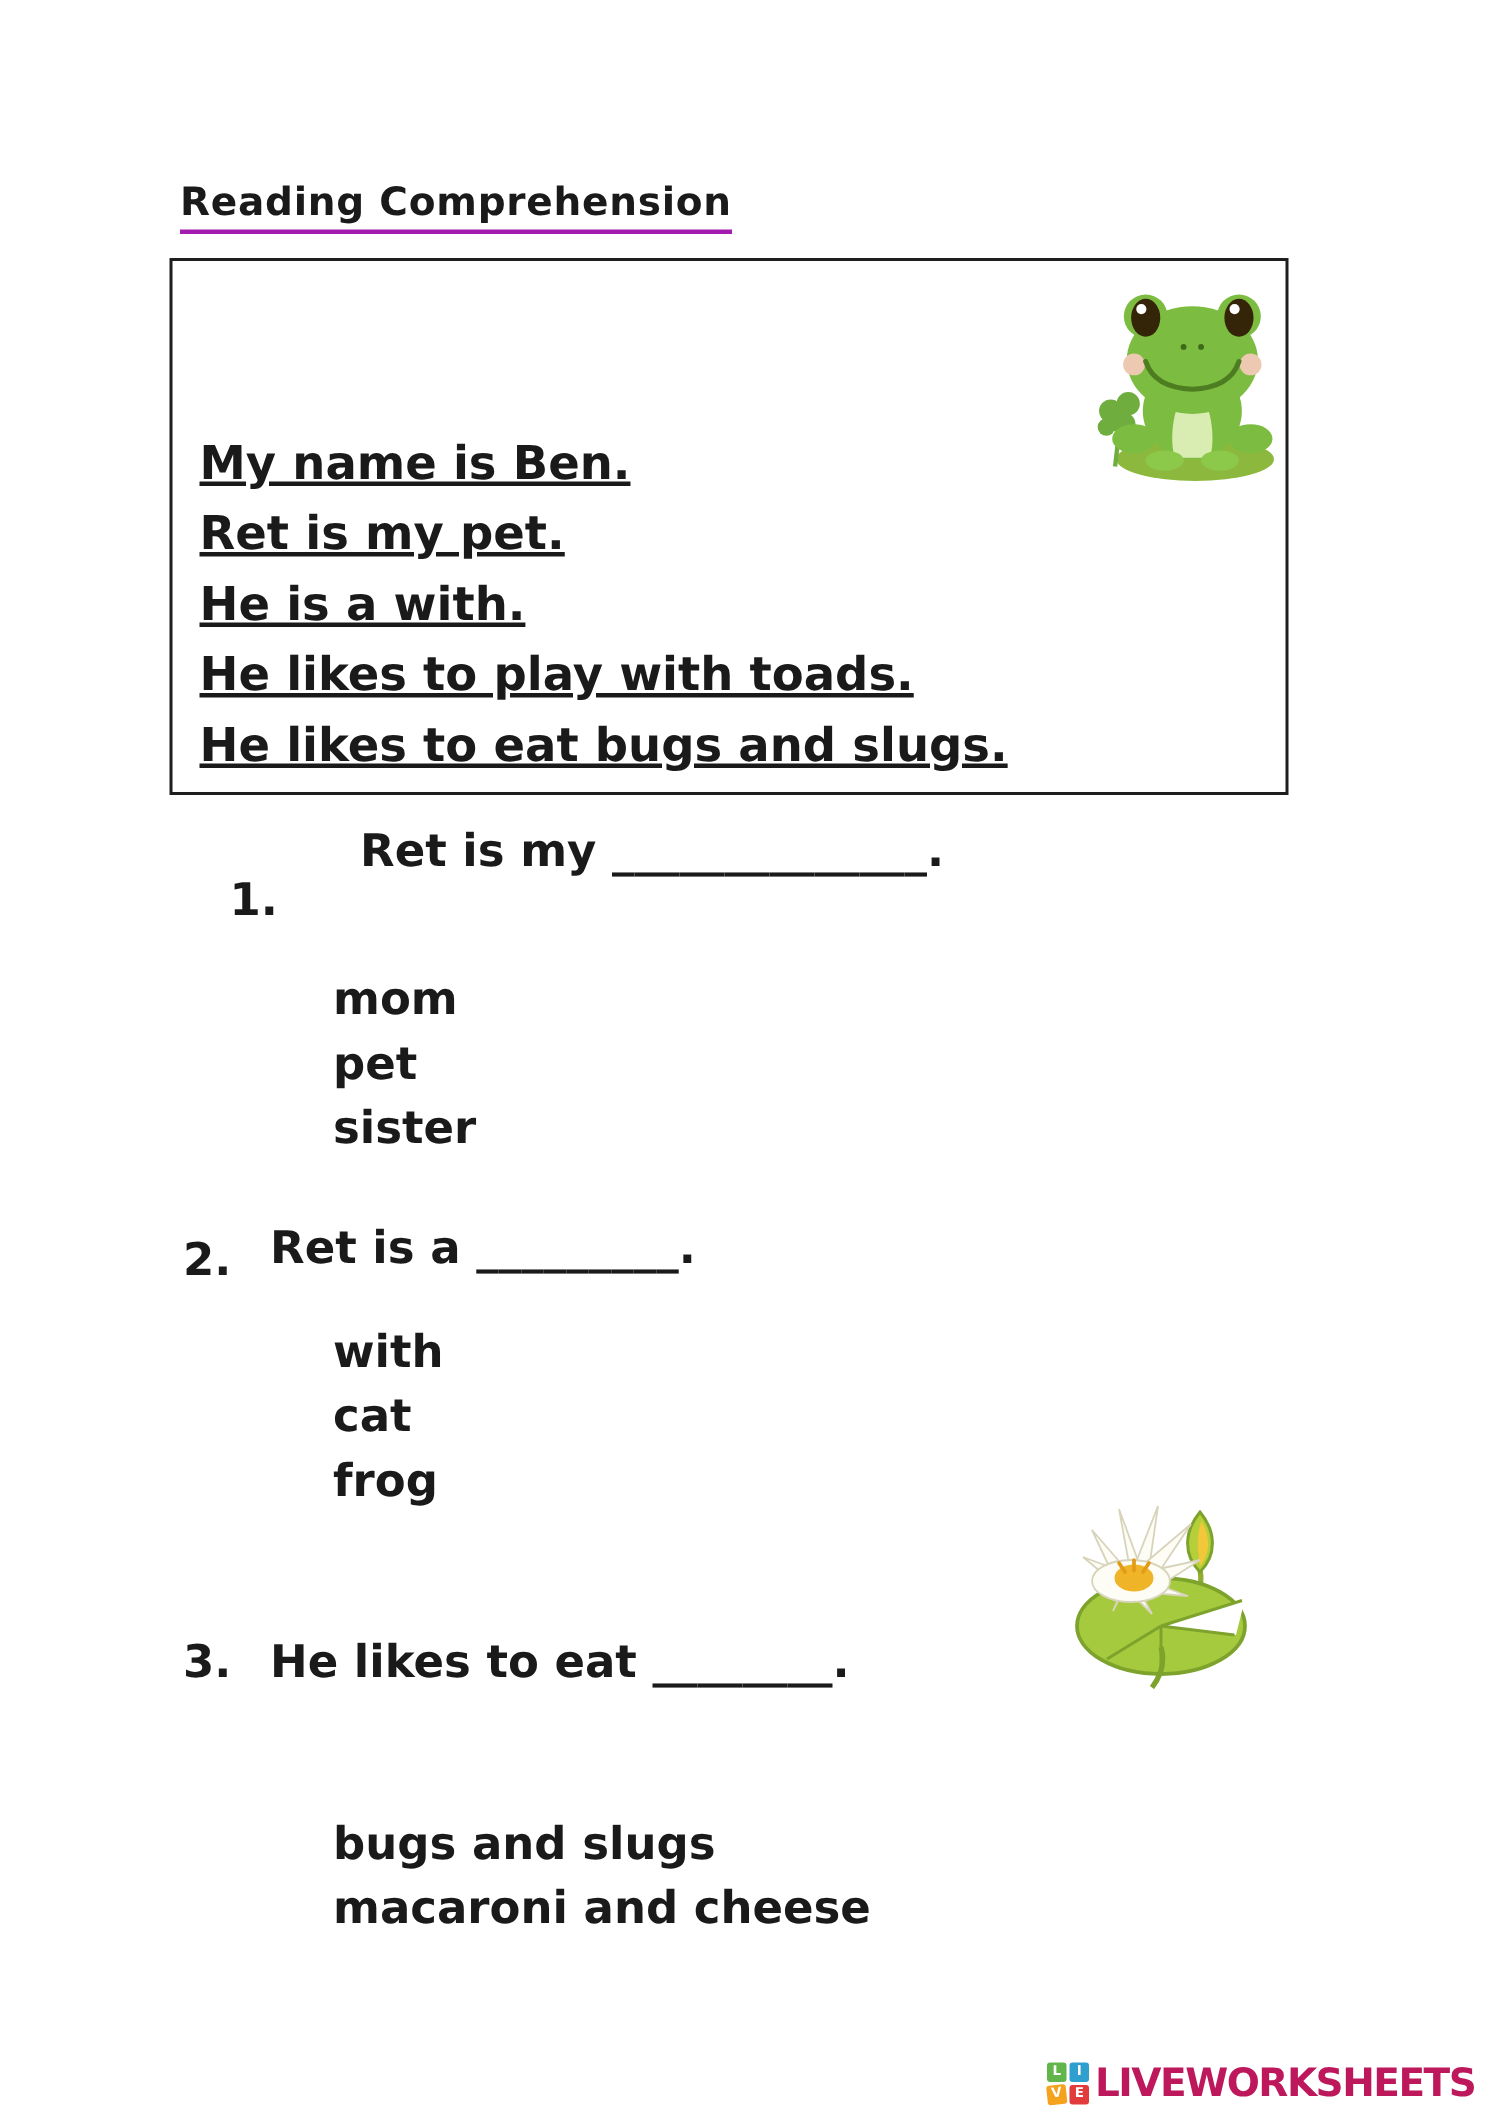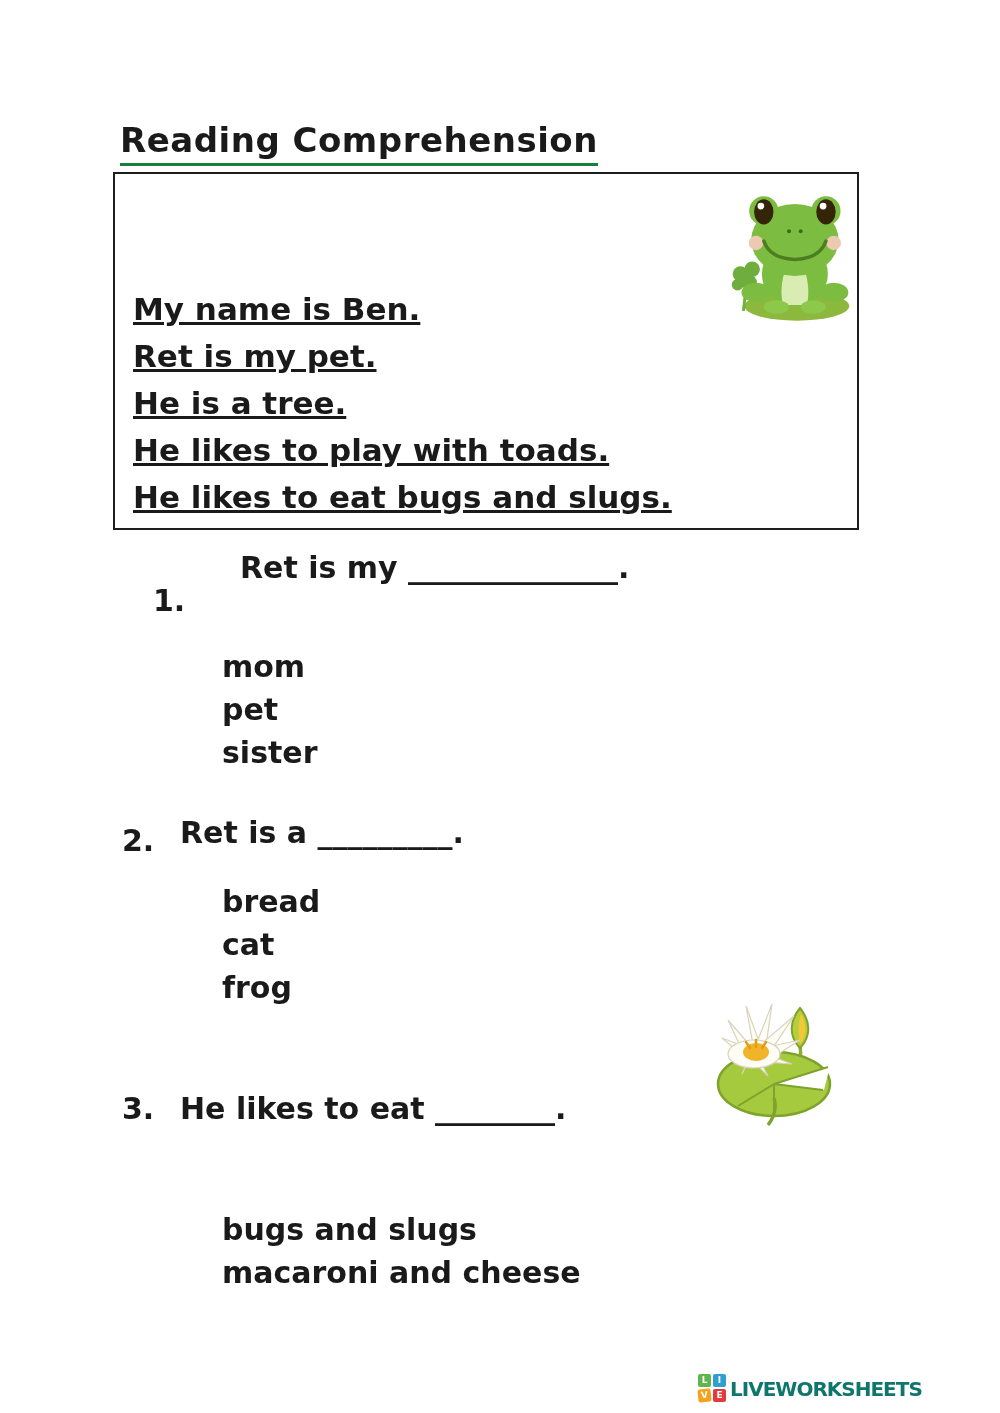--- a/index.html
+++ b/index.html
@@ -11,23 +11,23 @@
     background: #ffffff;
     font-family: "DejaVu Sans", "Liberation Sans", sans-serif;
     font-weight: bold;
     color: #1a1a1a;
     overflow: hidden;
   }
   .abs { position: absolute; }
 
   .title {
     left: 120px; top: 120px;
-    font-size: 34px;
+    font-size: 26px;
     letter-spacing: 0.5px;
-    border-bottom: 3px solid #15803d;
+    border-bottom: 3px solid #a21caf;
     padding-bottom: 3px;
     display: inline-block;
     white-space: nowrap;
   }
 
   .passage-box {
     left: 113px; top: 172px;
     width: 746px; height: 358px;
     border: 2px solid #1e1e1e;
     background: #ffffff;
@@ -83,22 +83,22 @@
   .logo-sq {
     width: 13px; height: 13px;
     color: #ffffff;
     font-size: 9px;
     line-height: 13px;
     text-align: center;
     border-radius: 2px;
   }
   .logo-sq-v { transform: rotate(-6deg); }
   .logo-text {
-    color: #0f766e;
-    font-size: 20px;
+    color: #be185d;
+    font-size: 26px;
     letter-spacing: -1px;
     white-space: nowrap;
   }
 </style>
 </head>
 <body>
 
 <div class="page">
 
   <div class="abs title">Reading Comprehension</div>
@@ -141,37 +141,37 @@
       <path d="M42 50 Q48 68 74 69 Q100 68 106 50" stroke="#4e7c20" stroke-width="3.5" fill="none" stroke-linecap="round"></path>
 
       <ellipse cx="55" cy="118" rx="13" ry="7" fill="#8cc84a"></ellipse>
       <ellipse cx="93" cy="118" rx="13" ry="7" fill="#8cc84a"></ellipse>
     </svg>
   </div>
 
   <div class="abs passage">
     <div>My name is Ben.</div>
     <div>Ret is my pet.</div>
-    <div>He is a tree.</div>
+    <div>He is a with.</div>
     <div>He likes to play with toads.</div>
     <div>He likes to eat bugs and slugs.</div>
   </div>
 
   <span class="abs q-num q1-num">1.</span>
   <span class="abs q-text q1-text">Ret is my ______________.</span>
   <div class="abs opts opts1">
     <div class="opt">mom</div>
     <div class="opt">pet</div>
     <div class="opt">sister</div>
   </div>
 
   <span class="abs q-num q2-num">2.</span>
   <span class="abs q-text q2-text">Ret is a _________.</span>
   <div class="abs opts opts2">
-    <div class="opt">bread</div>
+    <div class="opt">with</div>
     <div class="opt">cat</div>
     <div class="opt">frog</div>
   </div>
 
   <div class="abs lily-wrap">
     <svg width="130" height="128" viewBox="0 0 130 128">
 
       <path d="M88 48 Q92 70 70 84" stroke="#8fae2e" stroke-width="3.5" fill="none"></path>
 
       <path d="M88 10 C98 22 100 38 88 50 C76 38 78 22 88 10 Z" fill="#b5cf3a" stroke="#7ea32c" stroke-width="2"></path>

